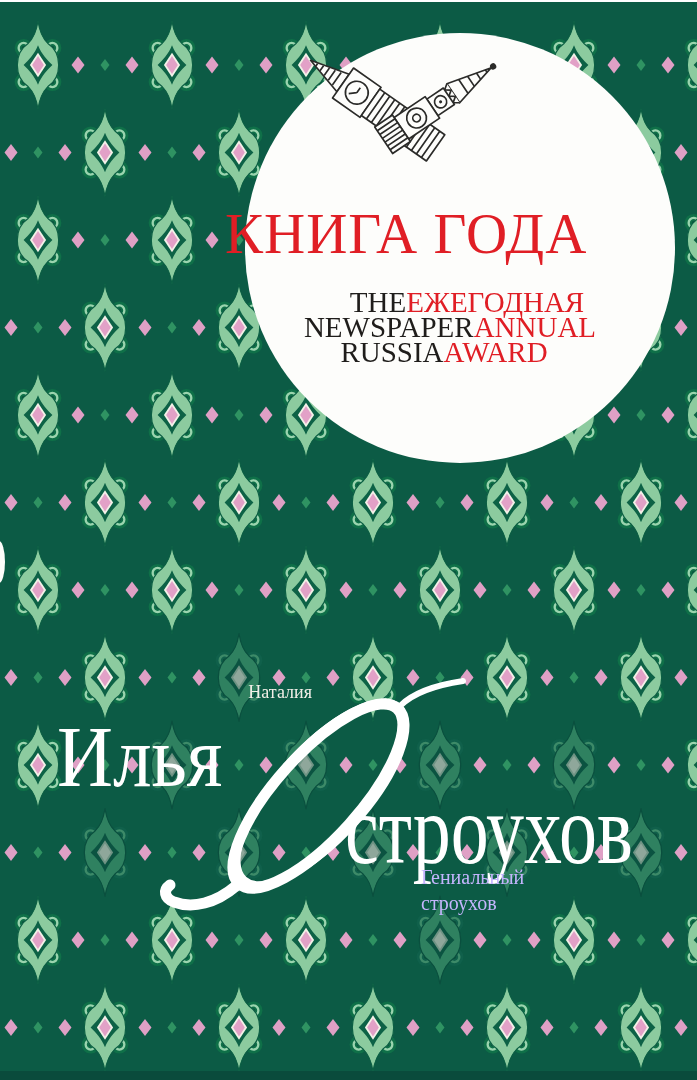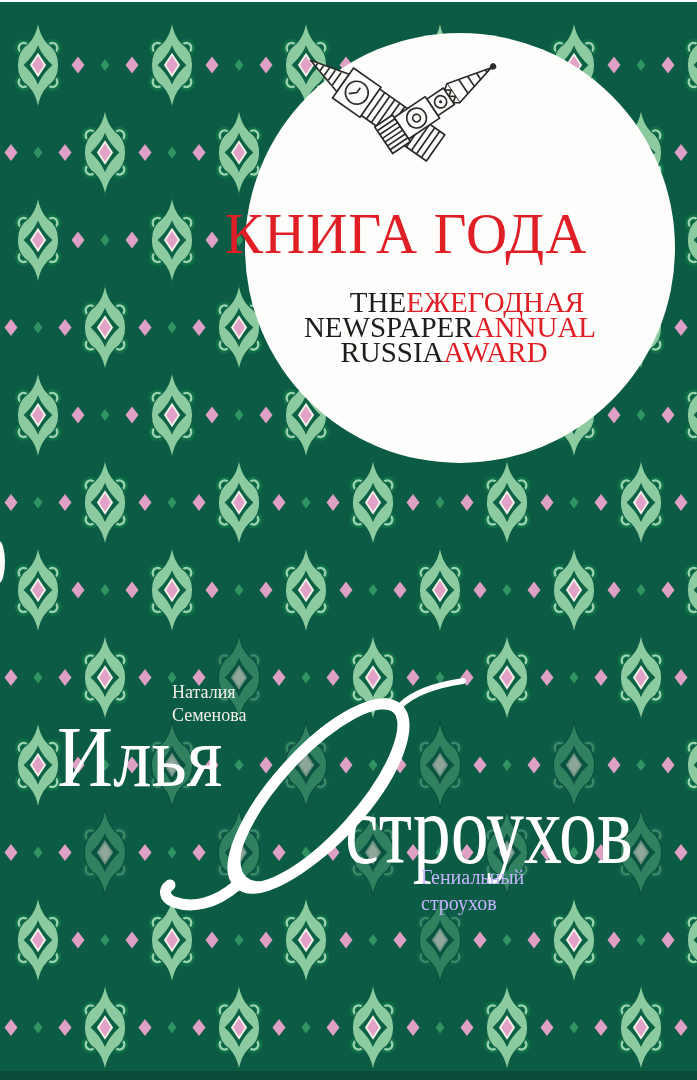--- a/index.html
+++ b/index.html
@@ -29,21 +29,21 @@
   }
   .logo{left:0;top:257px;width:430px;text-align:center;}
   .logo-line{position:relative;display:block;font-size:29px;line-height:25px;white-space:nowrap;font-weight:400;}
   .logo-line .blk{position:static;color:#1f1d1b;}
   .logo-line .red{position:static;color:#e01e25;}
   .logo-line.l1{transform:translateX(7px);}
   .logo-line.l2{transform:translateX(-22px);}
   .logo-line.l3{transform:translateX(-10px);}
   .logo-line.l4{transform:translateX(-16px);}
   
-  .author{left:172px;top:681px;width:140px;text-align:left;z-index:5;
+  .author{left:172px;top:681px;width:140px;text-align:right;z-index:5;
     color:#f2efe8;font-size:18px;line-height:23px;}
   .author div{position:static;}
   .title-first{left:57px;top:714px;color:#ffffff;font-size:86px;line-height:1;
     transform:scaleX(0.9);transform-origin:0 0;z-index:5;white-space:nowrap;}
   .title-rest{left:345px;top:780px;color:#ffffff;font-size:100px;line-height:1;
     transform:scaleX(0.76);transform-origin:0 0;z-index:5;white-space:nowrap;}
   .subtitle{left:421px;top:864px;color:#c4b5fd;font-size:20px;line-height:26px;z-index:5;}
   .subtitle div{position:static;}
 </style>
 </head>
@@ -388,21 +388,20 @@
 
     <div class="logo">
       <span class="logo-line l1"><span class="blk">THE</span><span class="red">ЕЖЕГОДНАЯ</span></span>
       <span class="logo-line l3"><span class="blk">NEWSPAPER</span><span class="red">ANNUAL</span></span>
       <span class="logo-line l4"><span class="blk">RUSSIA</span><span class="red">AWARD</span></span>
     </div>
   </div>
 
   <div class="author">
     <div>Наталия</div>
-    <div>Семенова</div>
   </div>
 
   <div class="title-first">Илья</div>
   <div class="title-rest">строухов</div>
 
   <div class="subtitle">
     <div>Гениальный</div>
     <div>строухов</div>
   </div>
 

